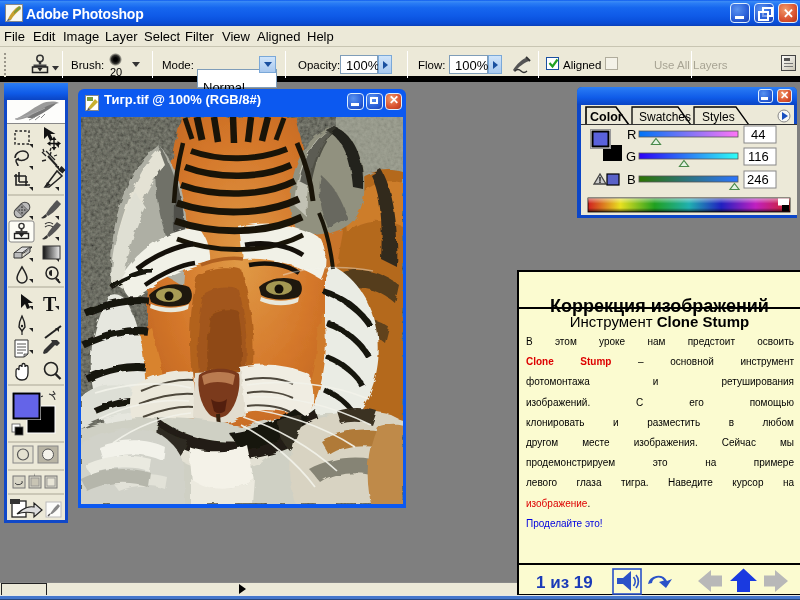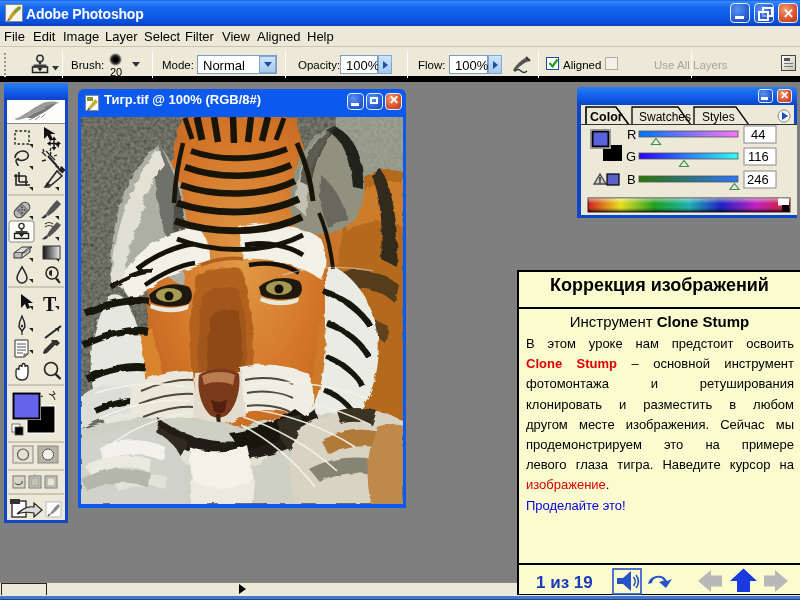--- a/index.html
+++ b/index.html
@@ -96,21 +96,21 @@
     </svg>
     <div class="vsep" style="left:62px"></div>
     <span class="lbl" style="left:71px">Brush:</span>
     <div style="position:absolute;left:109px;top:6px;width:13px;height:13px;border-radius:50%;background:radial-gradient(circle,#000 20%,rgba(0,0,0,.8) 45%,rgba(0,0,0,0) 72%)"></div>
     <span class="lbl" style="left:110px;top:19px;font-size:11px">20</span>
     <svg style="position:absolute;left:130px;top:13px" width="12" height="8">
         <path d="M2 2 l8 0 l-4 5 z" fill="#333"></path>
       </svg>
     <div class="vsep" style="left:152px"></div>
     <span class="lbl" style="left:162px">Mode:</span>
-    <div class="dropbox" style="left:197px;top:8px;width:80px;height:19px;padding:2px 0 0 5px">Normal</div>
+    <div class="dropbox" style="left:197px;top:22px;width:80px;height:19px;padding:10px 0 0 5px">Normal</div>
     <div style="position:absolute;left:259px;top:9px;width:17px;height:17px;background:linear-gradient(to bottom,#cfe4fa,#a8c8ee);border:1px solid #7aa8d8"></div>
     <svg style="position:absolute;left:262px;top:14px" width="12" height="8">
         <path d="M2 1 l8 0 l-4 5 z" fill="#1a50a0"></path>
       </svg>
     <div class="vsep" style="left:285px"></div>
     <span class="lbl" style="left:298px">Opacity:</span>
     <div class="dropbox" style="left:340px;top:8px;width:38px;height:19px;padding:2px 0 0 5px">100%</div>
     <div style="position:absolute;left:378px;top:8px;width:14px;height:19px;background:linear-gradient(to bottom,#cfe4fa,#a8c8ee);border:1px solid #7aa8d8"></div>
     <svg style="position:absolute;left:380px;top:13px" width="11" height="10">
         <path d="M3 1 l5 4 l-5 4 z" fill="#1a50a0"></path>
@@ -564,26 +564,27 @@
     <text x="166" y="79" font-size="13" fill="#000">246</text>
 
     <rect x="7" y="93" width="202" height="14" fill="url(#spec)" stroke="#000" stroke-width=".8"></rect>
     <rect x="7" y="93" width="202" height="14" fill="url(#specd)"></rect>
     <rect x="197" y="93.5" width="11" height="7" fill="#fff"></rect>
     <rect x="201" y="100" width="7" height="6.5" fill="#000"></rect>
   </svg>
 
   <div class="abs" id="tutorial"></div>
   <div class="abs" id="tut-bottom"></div>
-  <div class="abs" style="left:519px;top:272px;width:281px;height:37px;border-bottom:2px solid #000;text-align:center;padding-top:3px;font-size:18px;font-weight:bold;color:#000">Коррекция изображений</div>
+  <div class="abs" style="left:519px;top:272px;width:281px;height:37px;border-bottom:2px solid #000;text-align:center;padding-top:24px;font-size:18px;font-weight:bold;color:#000">Коррекция изображений</div>
   <div class="abs" style="left:519px;top:313px;width:281px;text-align:center;font-size:15px;color:#000">Инструмент <b>Clone Stump</b></div>
-  <div class="abs" id="tutbody" style="left:526px;top:336px;width:268px;font-size:13px;color:#000">
+  <div class="abs" id="tutbody" style="left:526px;top:336px;width:268px;font-size:10px;color:#000">
     <div class="jl">В этом уроке нам предстоит освоить</div>
     <div class="jl"><span style="color:#dd0000;font-weight:bold">Clone Stump</span> – основной инструмент</div>
     <div class="jl">фотомонтажа и ретуширования</div>
+    <div class="jl">изображений. С его помощью</div>
     <div class="jl">клонировать и разместить в любом</div>
     <div class="jl">другом месте изображения. Сейчас мы</div>
     <div class="jl">продемонстрируем это на примере</div>
     <div class="jl">левого глаза тигра. Наведите курсор на</div>
     <div style="height:20.2px;color:#dd0000">изображение<span style="color:#000">.</span></div>
     <div style="height:20.2px;color:#0000e0">Проделайте это!</div>
   </div>
   <div class="abs" style="left:536px;top:573px;font-size:17px;font-weight:bold;color:#1a3ab8">1 из 19</div>
   <svg class="abs" style="left:612px;top:568px" width="188" height="27" viewBox="0 0 188 27">
     <rect x="1" y="1" width="28" height="25" fill="none" stroke="#2a52c8" stroke-width="1.6"></rect>

